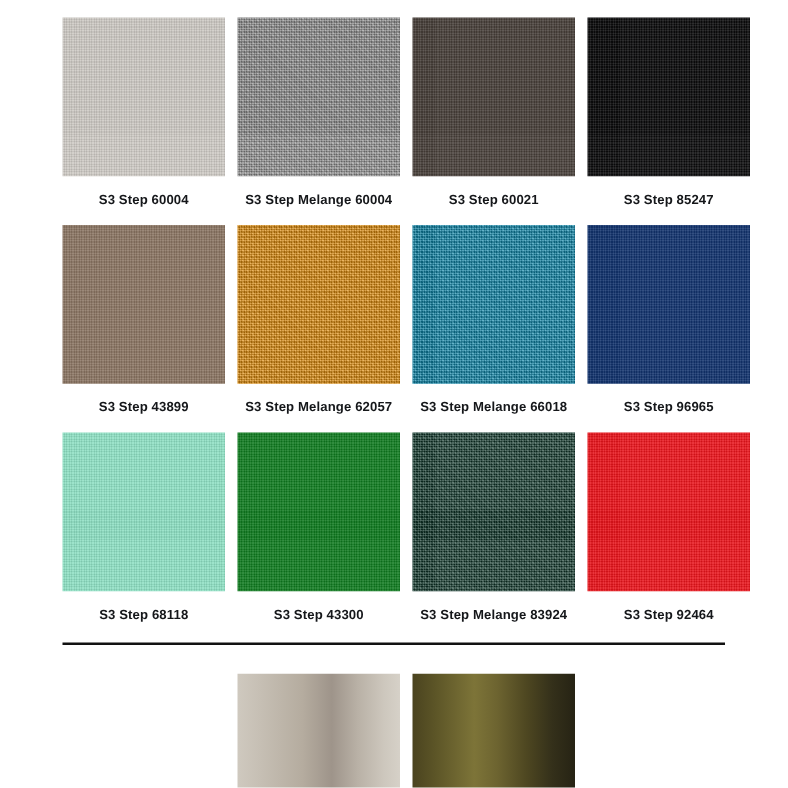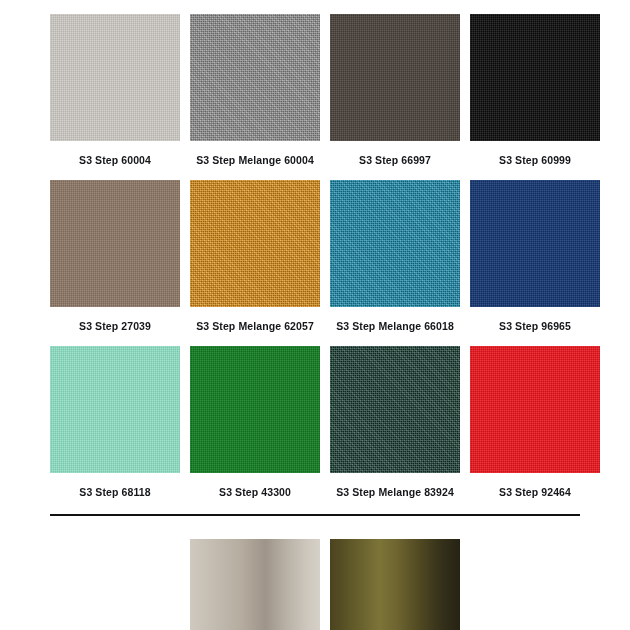--- a/index.html
+++ b/index.html
@@ -131,31 +131,31 @@
       <div class="swatch-label">S3 Step 60004</div>
     </div>
 
     <div class="swatch-cell">
       <div class="swatch melange" style="background-color: rgb(143, 143, 143);"></div>
       <div class="swatch-label">S3 Step Melange 60004</div>
     </div>
 
     <div class="swatch-cell">
       <div class="swatch weave" style="background-color: rgb(71, 63, 57);"></div>
-      <div class="swatch-label">S3 Step 66997</div>
+      <div class="swatch-label">S3 Step 60021</div>
     </div>
 
     <div class="swatch-cell">
       <div class="swatch weave" style="background-color: rgb(11, 11, 12);"></div>
-      <div class="swatch-label">S3 Step 60999</div>
+      <div class="swatch-label">S3 Step 85247</div>
     </div>
 
     <div class="swatch-cell">
       <div class="swatch weave" style="background-color: rgb(139, 117, 99);"></div>
-      <div class="swatch-label">S3 Step 27039</div>
+      <div class="swatch-label">S3 Step 43899</div>
     </div>
 
     <div class="swatch-cell">
       <div class="swatch melange" style="background-color: rgb(224, 140, 10);"></div>
       <div class="swatch-label">S3 Step Melange 62057</div>
     </div>
 
     <div class="swatch-cell">
       <div class="swatch melange" style="background-color: rgb(14, 136, 171);"></div>
       <div class="swatch-label">S3 Step Melange 66018</div>

